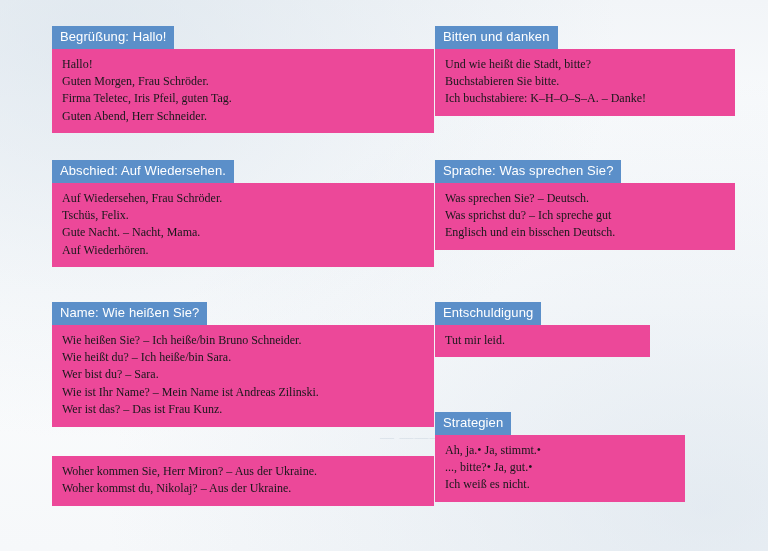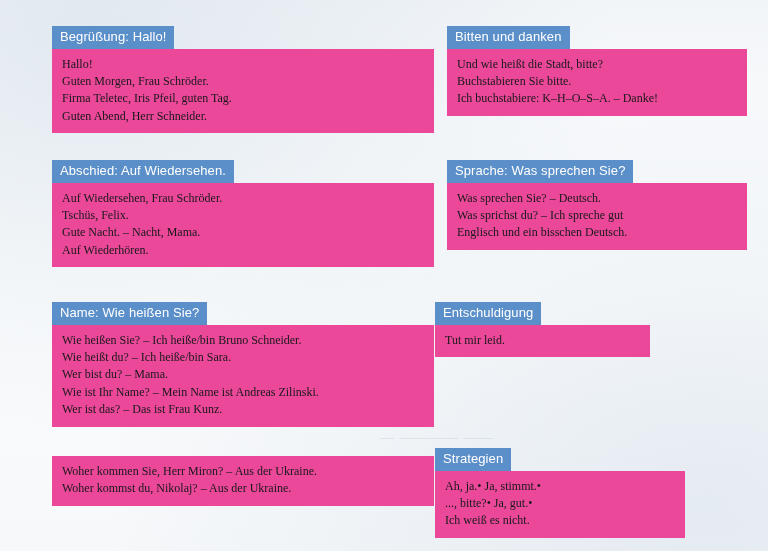--- a/index.html
+++ b/index.html
@@ -49,21 +49,21 @@
     background: #ec4899;
     padding: 7px 10px 8px 10px;
     font-size: 12px;
     line-height: 1.45;
     color: #17181a;
   }
   .block-body .line {
     white-space: nowrap;
   }
   .w-left { width: 382px; }
-  .w-right { width: 300px; margin-left: 12px; }
+  .w-right { width: 300px; }
 
   
   .ghost {
     position: absolute;
     color: rgba(150,170,190,0.26);
     font-size: 14px;
     font-family: "Liberation Serif", serif;
     letter-spacing: 1px;
     pointer-events: none;
   }
@@ -111,40 +111,40 @@
     <div class="line">Was sprichst du? – Ich spreche gut</div>
     <div class="line">Englisch und ein bisschen Deutsch.</div>
   </div>
 </div>
 
 <div class="block" style="left:52px; top:302px; width:382px;">
   <div class="block-title">Name: Wie heißen Sie?</div>
   <div class="block-body">
     <div class="line">Wie heißen Sie? – Ich heiße/bin Bruno Schneider.</div>
     <div class="line">Wie heißt du? – Ich heiße/bin Sara.</div>
-    <div class="line">Wer bist du? – Mama.</div>
+    <div class="line">Wer bist du? – Sara.</div>
     <div class="line">Wie ist Ihr Name? – Mein Name ist Andreas Zilinski.</div>
     <div class="line">Wer ist das? – Das ist Frau Kunz.</div>
   </div>
 </div>
 
 <div class="block" style="left:435px; top:302px; width:215px;">
   <div class="block-title">Entschuldigung</div>
   <div class="block-body">
     <div class="line">Tut mir leid.</div>
   </div>
 </div>
 
 <div class="block" style="left:52px; top:456px; width:382px;">
   <div class="block-body">
     <div class="line">Woher kommen Sie, Herr Miron? – Aus der Ukraine.</div>
     <div class="line">Woher kommst du, Nikolaj? – Aus der Ukraine.</div>
   </div>
 </div>
 
-<div class="block" style="left:435px; top:448px; width:250px;">
+<div class="block" style="left:435px; top:412px; width:250px;">
   <div class="block-title">Strategien</div>
   <div class="block-body">
     <div class="line">Ah, ja.• Ja, stimmt.•</div>
     <div class="line">..., bitte?• Ja, gut.•</div>
     <div class="line">Ich weiß es nicht.</div>
   </div>
 </div>
 
 </body></html>

